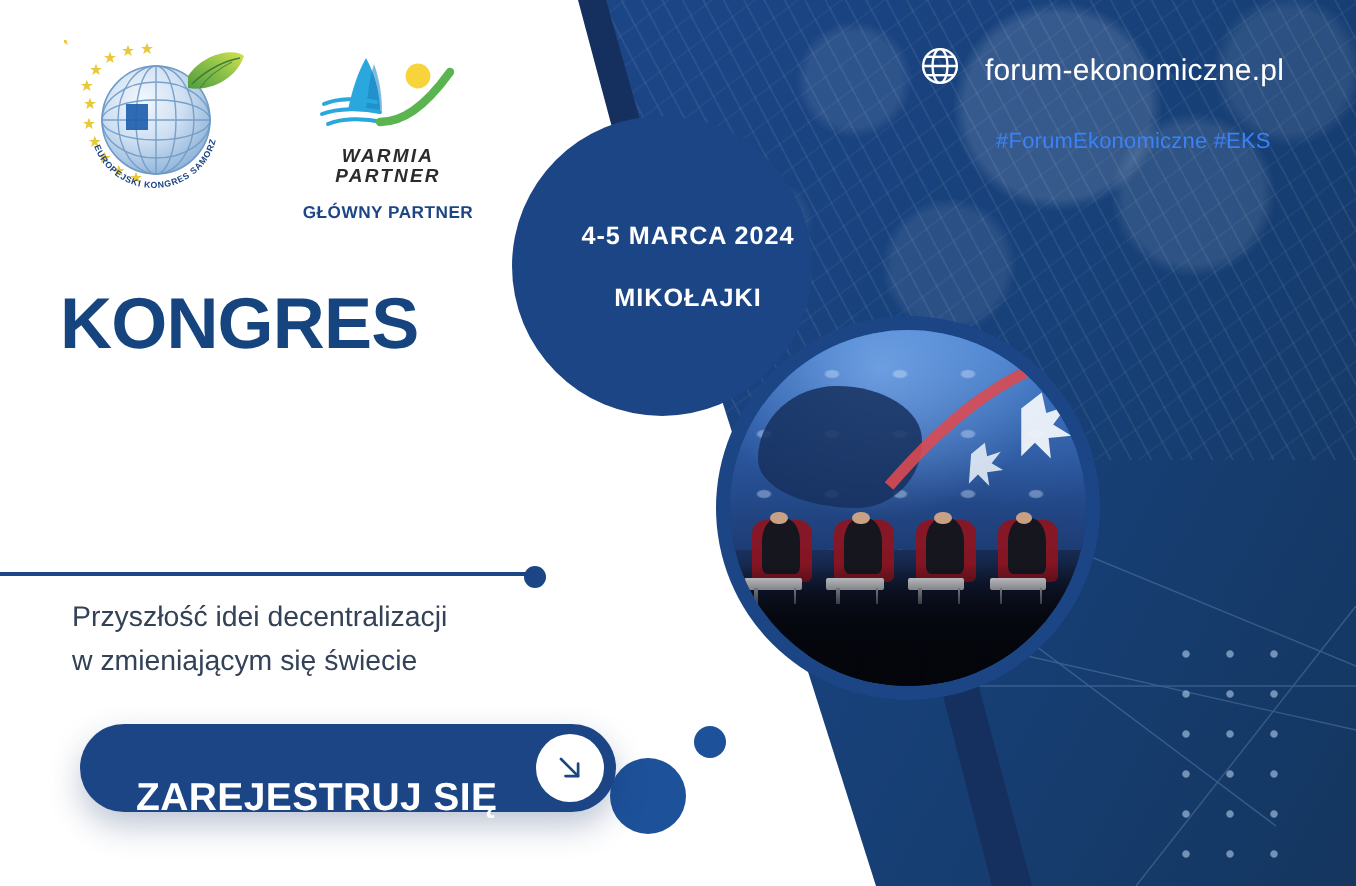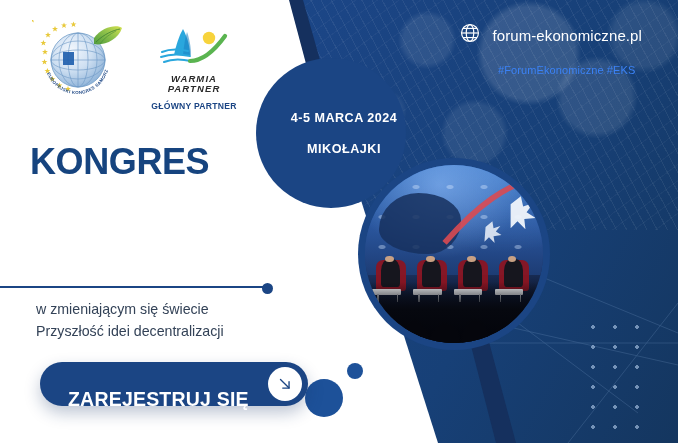--- a/index.html
+++ b/index.html
@@ -341,22 +341,22 @@
   <div class="headline">
     <div class="h-line2">KONGRES</div>
   </div>
 
   <div class="divider">
     <div class="rule"></div>
     <div class="knob"></div>
   </div>
 
   <div class="subtitle">
+    <div>Przyszłość idei decentralizacji</div>
     <div>w zmieniającym się świecie</div>
-    <div>Przyszłość idei decentralizacji</div>
   </div>
 
   <div class="cta">
     <span class="cta-label">ZAREJESTRUJ SIĘ</span>
     <span class="cta-circle">
       <svg viewBox="0 0 20 20" width="18" height="18">
         <g stroke="#1b4584" stroke-width="1.5" fill="none" stroke-linecap="round" stroke-linejoin="round">
           <line x1="5" y1="5" x2="14.5" y2="14.5"></line>
           <polyline points="14.5,7.5 14.5,14.5 7.5,14.5"></polyline>
         </g>

